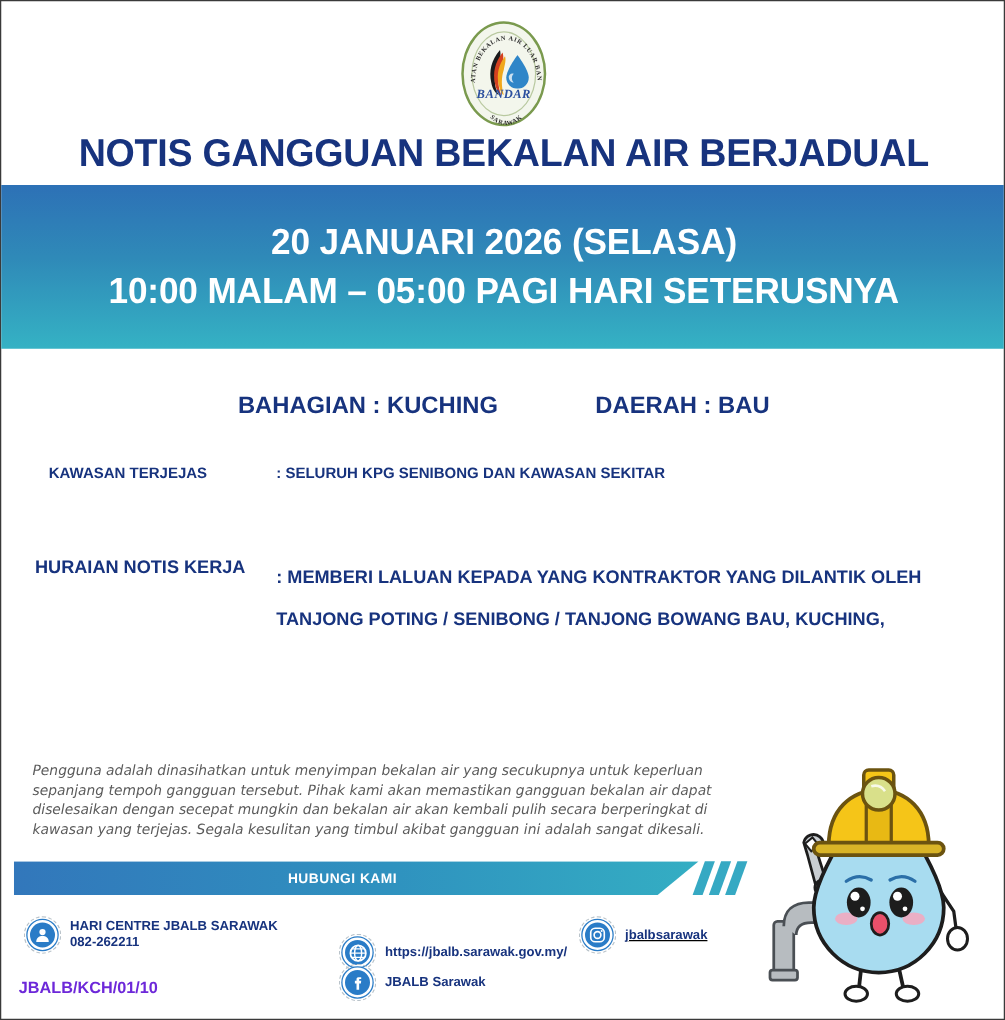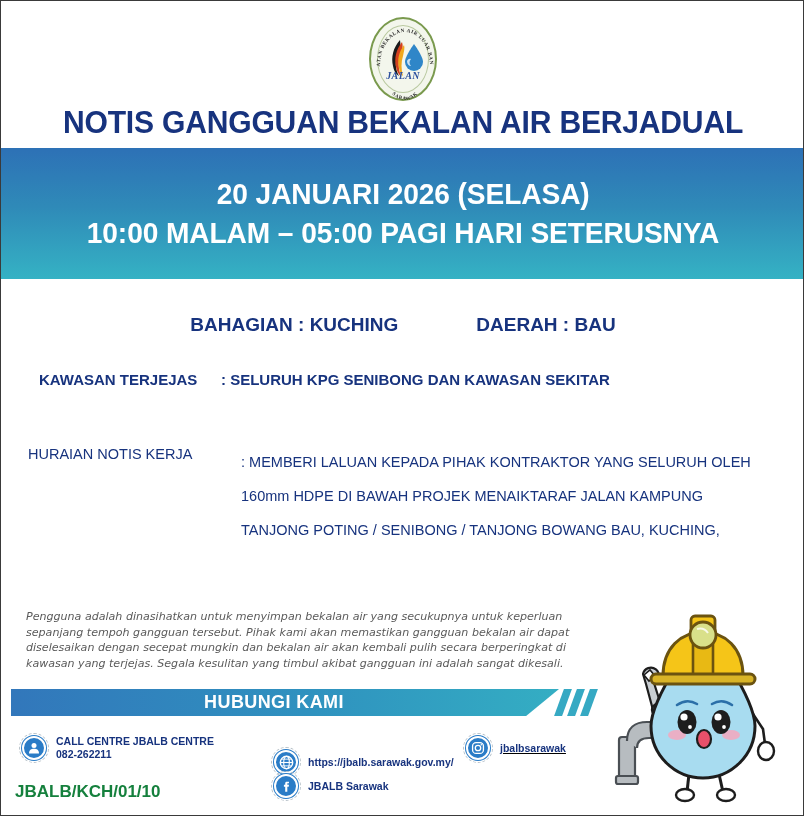--- a/index.html
+++ b/index.html
@@ -138,36 +138,35 @@
   }
 
   
   .kawasan-row {
     position: absolute;
     top: 370px;
     left: 38px;
     display: flex;
     align-items: baseline;
     color: #17337e;
-    font-size: 15px;
+    font-size: 12px;
     font-weight: bold;
   }
   .kawasan-label { width: 182px; }
   .kawasan-value { }
 
   
   .huraian-block {
     position: absolute;
     top: 444px;
     left: 27px;
     display: flex;
     color: #17337e;
     font-size: 14.5px;
-    font-weight: normal;
-    gap: 20px;
+    font-weight: bold;
   }
   .huraian-label { width: 193px; flex: none; padding-top: 1px; }
   .huraian-lines { }
   .huraian-lines .hl {
     line-height: 34px;
     white-space: nowrap;
   }
 
   
   .note {
@@ -192,21 +191,21 @@
     width: 548px;
     height: 27px;
     background: linear-gradient(90deg, #3277bb 0%, #2f92bf 55%, #34aec3 100%);
     clip-path: polygon(0 0, 100% 0, 94% 100%, 0 100%);
     display: flex;
     align-items: center;
     justify-content: center;
   }
   .contact-banner span {
     color: #ffffff;
-    font-size: 18px;
+    font-size: 11px;
     font-weight: bold;
     letter-spacing: 0.4px;
     margin-left: -22px;
   }
   .banner-stripes {
     position: absolute;
     top: 688px;
     left: 556px;
     width: 50px;
     height: 27px;
@@ -253,22 +252,22 @@
 
   .c-call   { left: 6px;   top: 2px; }
   .c-web    { left: 258px; top: 16px; }
   .c-insta  { left: 450px; top: 2px; text-decoration: underline; }
   .c-fb     { left: 258px; top: 40px; }
 
   .doc-ref {
     position: absolute;
     left: 14px;
     top: 781px;
-    color: #15803d;
-    font-size: 17px;
+    color: #6d28d9;
+    font-size: 13px;
     font-weight: bold;
   }
 
   
   .mascot {
     position: absolute;
     right: 10px;
     bottom: 6px;
     width: 180px;
     height: 205px;
@@ -296,21 +295,21 @@
       </svg>
       <svg class="logo-flame" viewBox="0 0 16 38">
         <path d="M11 1 C4 9,2 18,4 27 C5 33,8 36,10 37 C6 30,6 22,9 15 C11 10,12 5,11 1 Z" fill="#1b1b1b"></path>
         <path d="M13 3 C7 11,5 19,7 28 C8 33,10 36,12 37 C9 30,9 22,12 15 C14 10,14 6,13 3 Z" fill="#d4411f"></path>
         <path d="M15 6 C10 13,8 20,10 29 C11 33,12 36,14 37 C12 30,12 23,14 17 C15 12,16 9,15 6 Z" fill="#f0a81c"></path>
       </svg>
       <svg class="logo-drop" viewBox="0 0 20 28">
         <path d="M10 1 C10 1,1 13,1 19 A9 9 0 0 0 19 19 C19 13,10 1,10 1 Z" fill="#2f86c8"></path>
         <path d="M7 16 C5 18,5 21,7 23 C5 23,3 21,3 18.5 C3 17,5 15,7 16 Z" fill="#ffffff" opacity="0.75"></path>
       </svg>
-      <div class="logo-name">JALAN</div>
+      <div class="logo-name">BANDAR</div>
     </div>
   </div>
 
   <div class="main-title">NOTIS GANGGUAN BEKALAN AIR BERJADUAL</div>
 
   <div class="date-band">
     <div class="date-line1">20 JANUARI 2026 (SELASA)</div>
     <div class="date-line2">10:00 MALAM – 05:00 PAGI HARI SETERUSNYA</div>
   </div>
 
@@ -320,22 +319,21 @@
   </div>
 
   <div class="kawasan-row">
     <div class="kawasan-label">KAWASAN TERJEJAS</div>
     <div class="kawasan-value">: SELURUH KPG SENIBONG DAN KAWASAN SEKITAR</div>
   </div>
 
   <div class="huraian-block">
     <div class="huraian-label">HURAIAN NOTIS KERJA</div>
     <div class="huraian-lines">
-      <div class="hl">:  MEMBERI LALUAN KEPADA PIHAK KONTRAKTOR YANG SELURUH OLEH</div>
-      <div class="hl">160mm HDPE DI BAWAH PROJEK MENAIKTARAF JALAN KAMPUNG</div>
+      <div class="hl">:  MEMBERI LALUAN KEPADA YANG KONTRAKTOR YANG DILANTIK OLEH</div>
       <div class="hl">TANJONG POTING / SENIBONG / TANJONG BOWANG BAU, KUCHING,</div>
     </div>
   </div>
 
   <div class="note">Pengguna adalah dinasihatkan untuk menyimpan bekalan air yang secukupnya untuk keperluan sepanjang tempoh gangguan tersebut. Pihak kami akan memastikan gangguan bekalan air dapat diselesaikan dengan secepat mungkin dan bekalan air akan kembali pulih secara berperingkat di kawasan yang terjejas. Segala kesulitan yang timbul akibat gangguan ini adalah sangat dikesali.</div>
 
   <div class="contact-banner">
     <span>HUBUNGI KAMI</span>
   </div>
   <div class="banner-stripes">
@@ -349,21 +347,21 @@
     <div class="c-item c-call">
       <div class="c-ring">
         <div class="c-circle">
           <svg width="14" height="14" viewBox="0 0 14 14">
             <circle cx="7" cy="4.6" r="2.5" fill="#ffffff"></circle>
             <path d="M2 12.5 C2 9.2,4.2 7.8,7 7.8 C9.8 7.8,12 9.2,12 12.5 Z" fill="#ffffff"></path>
           </svg>
         </div>
       </div>
       <div class="c-text">
-        <div>CALL CENTRE JBALB CENTRE</div>
+        <div>HARI CENTRE JBALB SARAWAK</div>
         <div>082-262211</div>
       </div>
     </div>
 
     <div class="c-item c-web">
       <div class="c-ring">
         <div class="c-circle">
           <svg width="15" height="15" viewBox="0 0 16 16">
             <circle cx="8" cy="8" r="6.6" fill="none" stroke="#ffffff" stroke-width="1.5"></circle>
             <ellipse cx="8" cy="8" rx="3" ry="6.6" fill="none" stroke="#ffffff" stroke-width="1.2"></ellipse>

